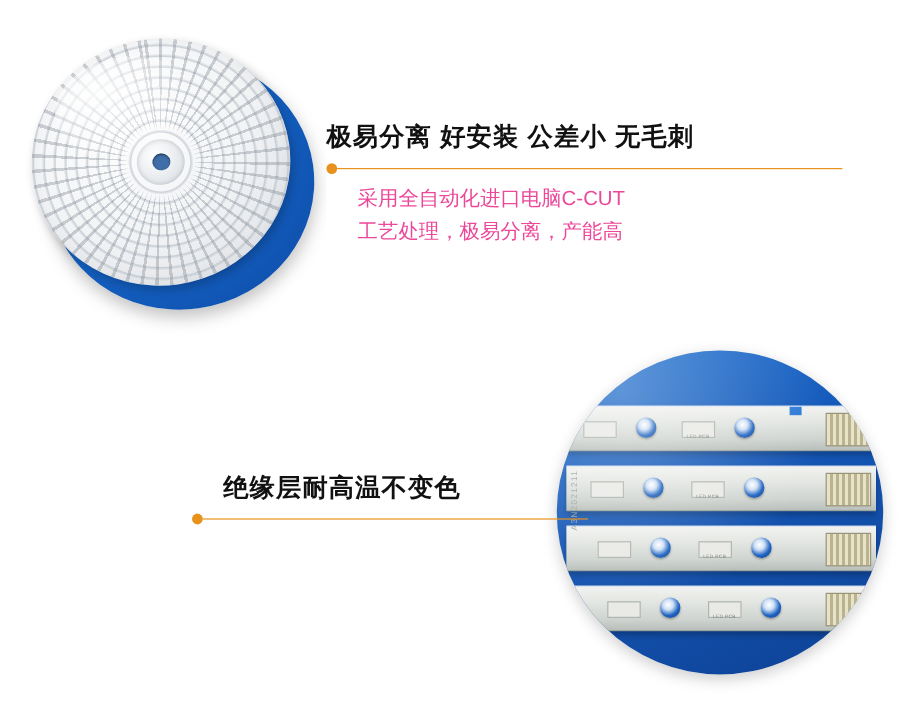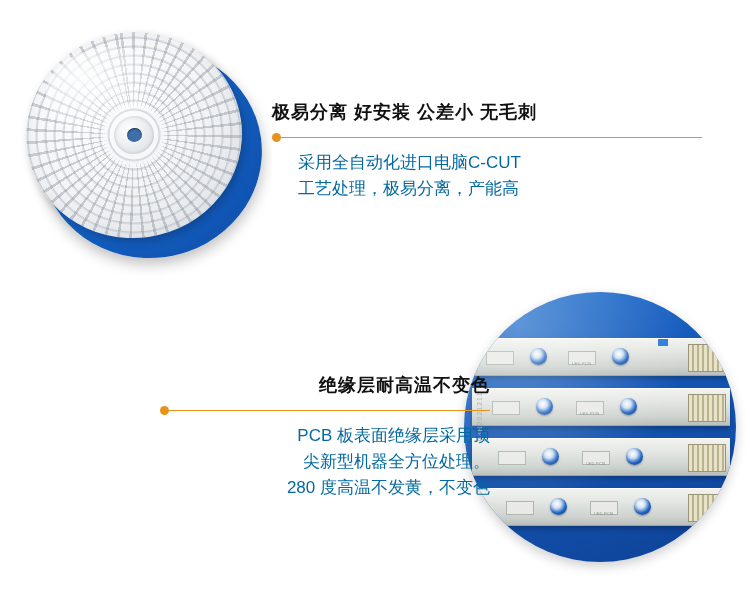--- a/index.html
+++ b/index.html
@@ -190,26 +190,25 @@
   
   .block-top {
     position: absolute;
     left: 272px;
     top: 102px;
     width: 430px;
   }
   .block-bottom {
     position: absolute;
     left: 160px;
-    top: 375px;
+    top: 394px;
     width: 330px;
-    text-align: right;
   }
   .headline {
-    font-size: 18px;
+    font-size: 21px;
     font-weight: bold;
     color: #111111;
     letter-spacing: 1px;
     line-height: 1.2;
     margin: 0;
     white-space: nowrap;
   }
   .rule-row {
     display: flex;
     align-items: center;
@@ -223,21 +222,21 @@
     background: #e8921e;
     flex: 0 0 auto;
   }
   .rule-line {
     height: 1px;
     background: #e8921e;
     flex: 1 1 auto;
   }
   .body-text {
     font-size: 17px;
-    color: #0369a1;
+    color: #ec4899;
     line-height: 1.55;
     margin: 0;
     padding-left: 26px;
   }
   .body-text .line {
     display: block;
     white-space: nowrap;
   }
   .block-top .body-text { padding-left: 26px; }
   .block-bottom .headline { padding-left: 26px; }
@@ -313,20 +312,15 @@
     <span class="side-text">A3N2021211</span>
     <div class="photo-bottom-glare"></div>
   </div>
 
   <div class="block-bottom">
     <h2 class="headline">绝缘层耐高温不变色</h2>
     <div class="rule-row">
       <span class="bullet-dot"></span>
       <span class="rule-line"></span>
     </div>
-    <p class="body-text">
-      <span class="line">PCB 板表面绝缘层采用顶</span>
-      <span class="line">尖新型机器全方位处理。</span>
-      <span class="line">280 度高温不发黄，不变色</span>
-    </p>
   </div>
 
 </div>
 
 </body></html>

